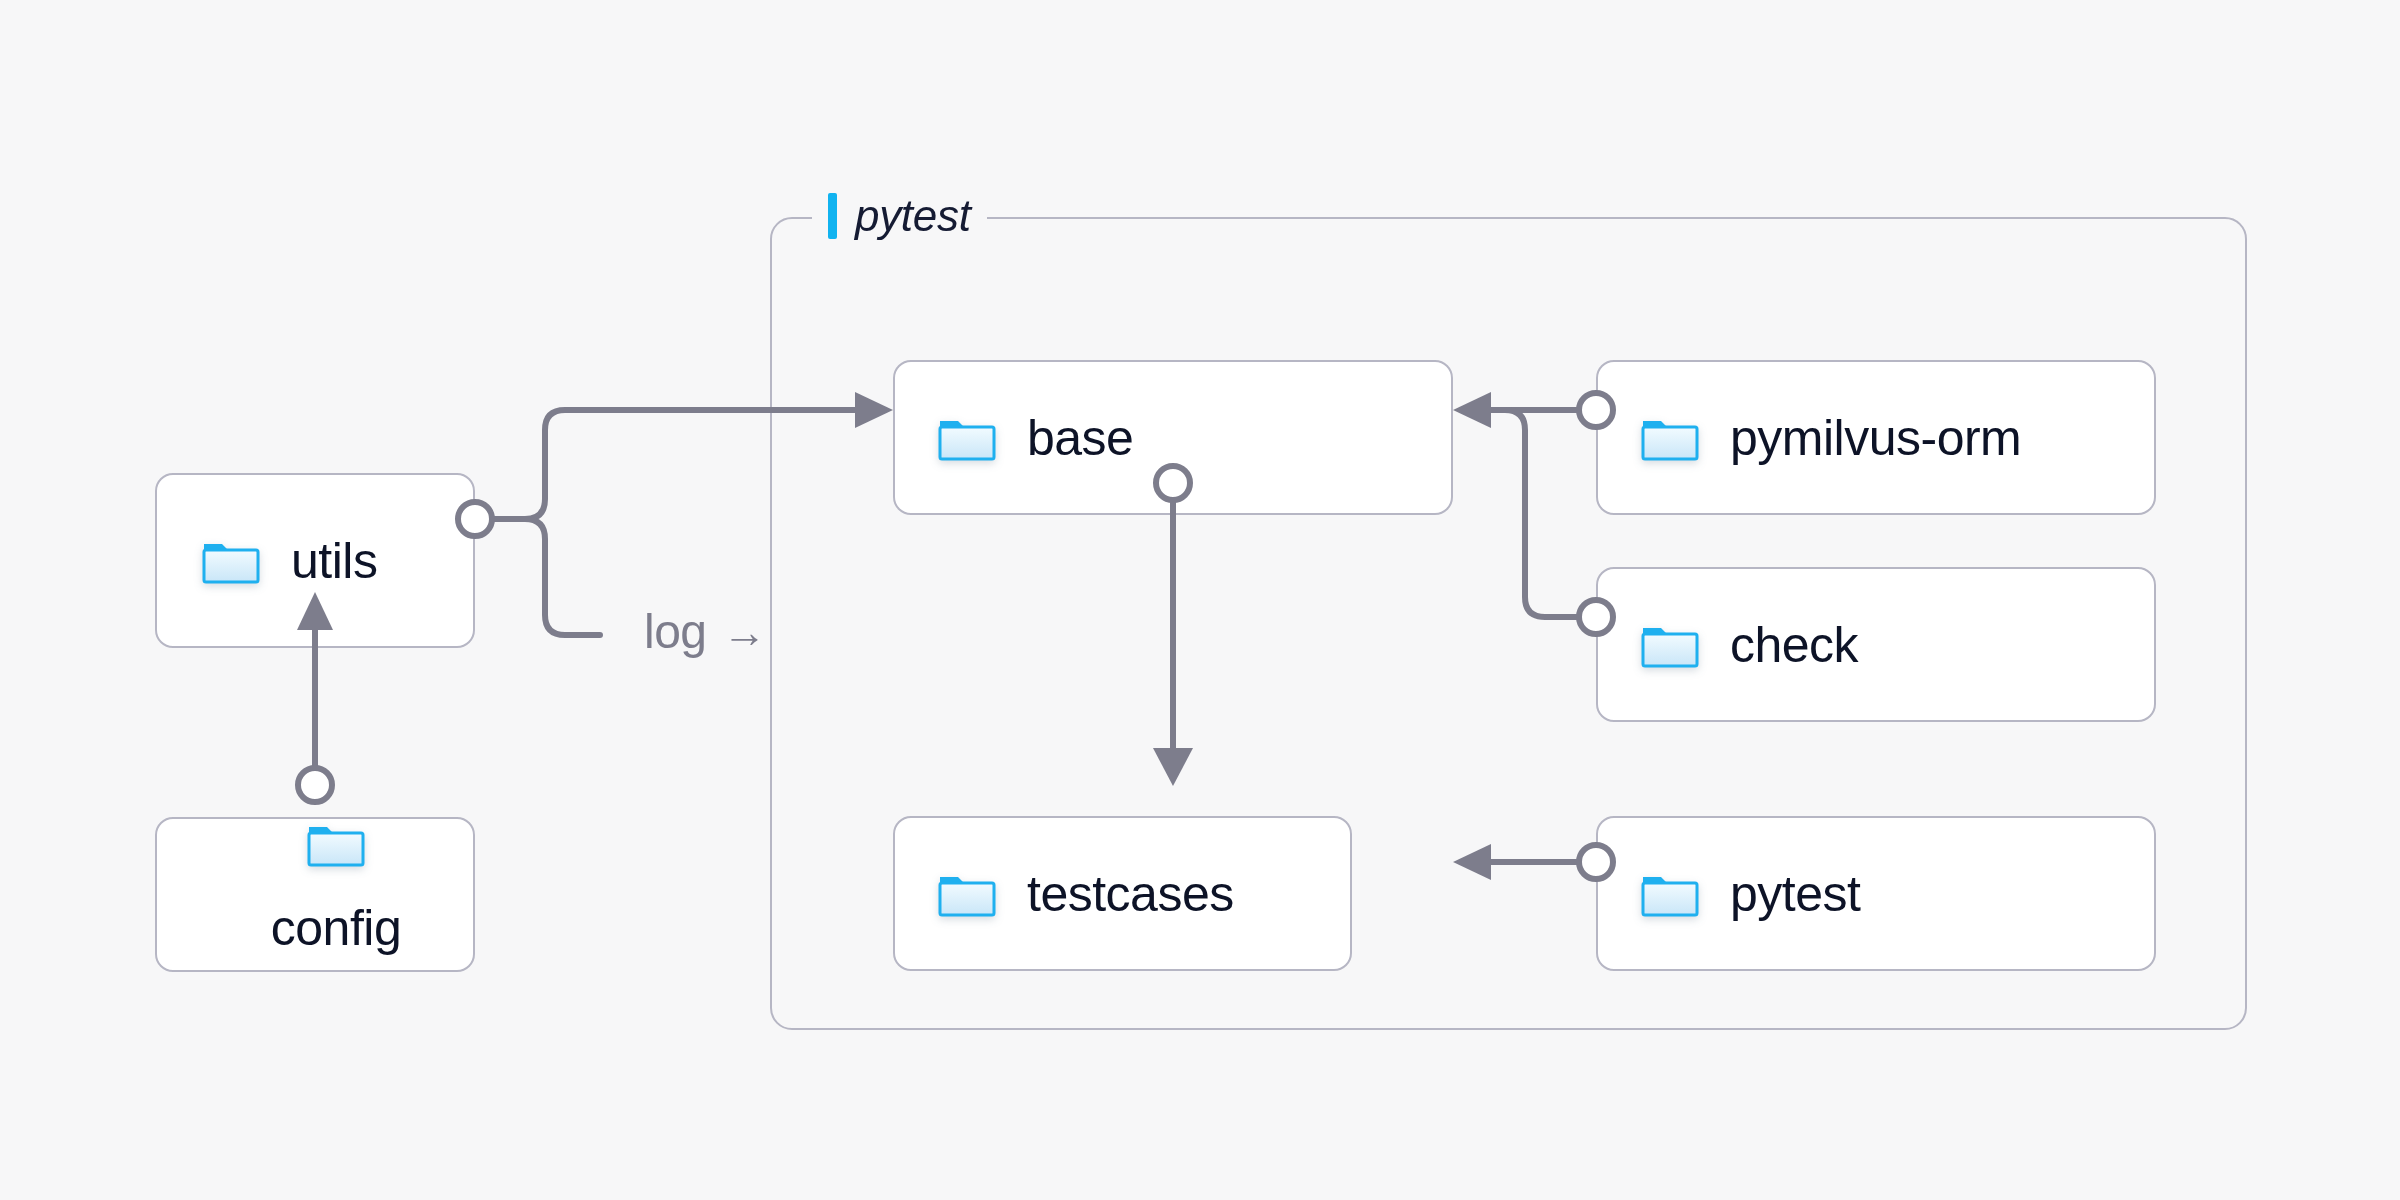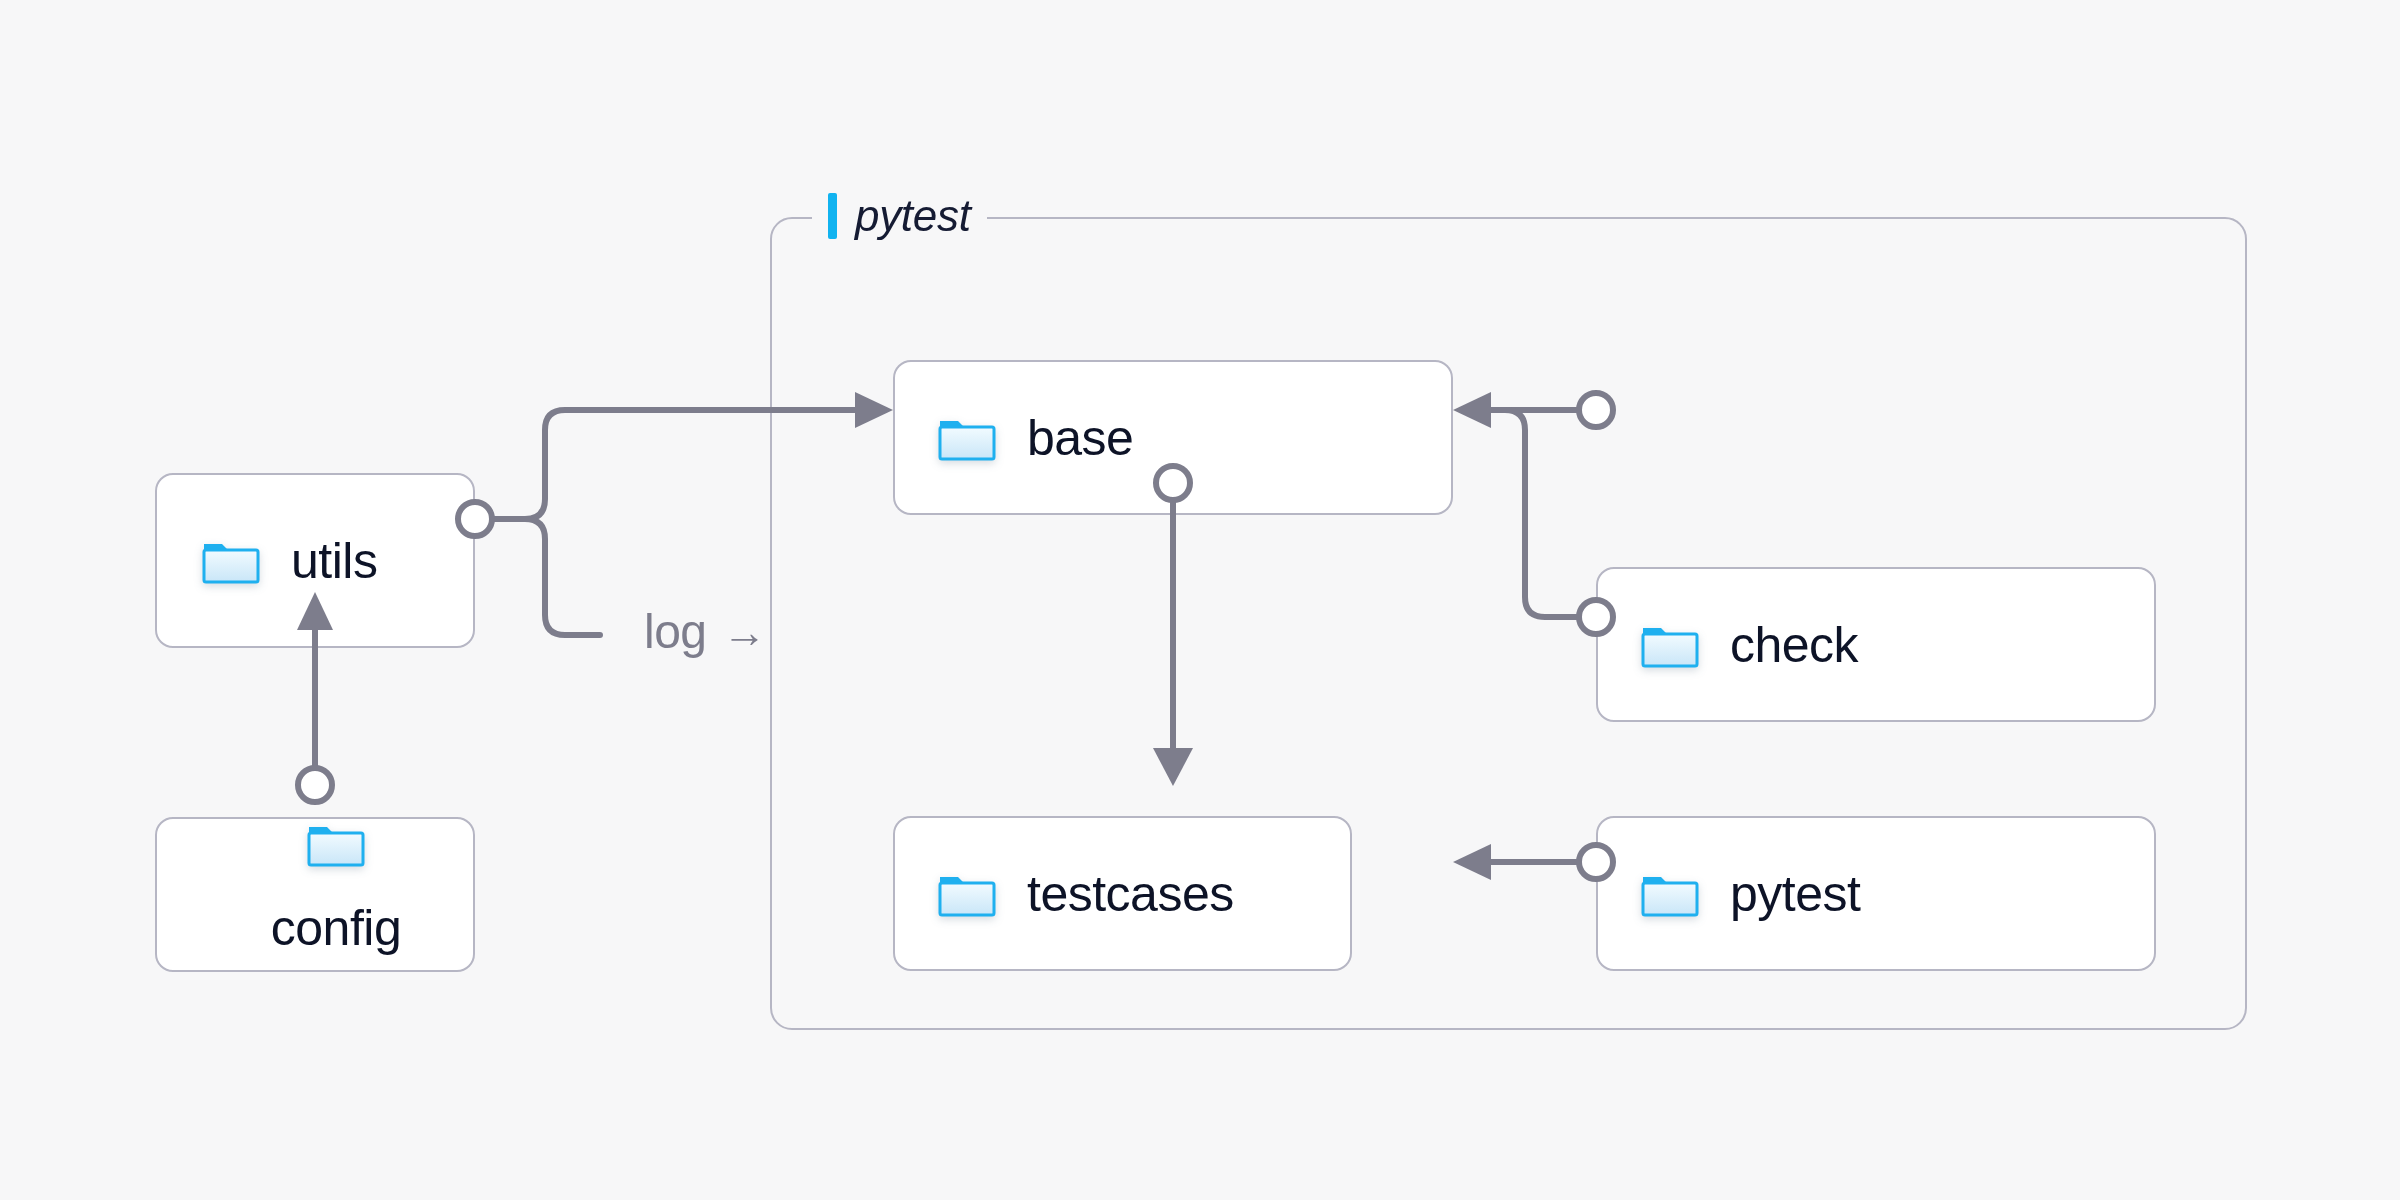--- a/index.html
+++ b/index.html
@@ -145,20 +145,29 @@
   <div class="node" style="left:893px;top:784px;width:459px;height:155px;">
     <span class="folder">
       <svg viewBox="0 0 60 50" xmlns="http://www.w3.org/2000/svg">
         <path d="M3 8 h18 l5 5 h28 a3 3 0 0 1 3 3 v3 H3 Z" fill="#1fb0ef"></path>
         <rect x="3" y="14" width="54" height="32" rx="2" fill="url(#fg1)" stroke="#1fb0ef" stroke-width="3"></rect>
       </svg>
     </span>
     <span class="label">testcases</span>
   </div>
 
+  <div class="node" style="left:1596px;top:328px;width:560px;height:155px;">
+    <span class="folder">
+      <svg viewBox="0 0 60 50" xmlns="http://www.w3.org/2000/svg">
+        <path d="M3 8 h18 l5 5 h28 a3 3 0 0 1 3 3 v3 H3 Z" fill="#1fb0ef"></path>
+        <rect x="3" y="14" width="54" height="32" rx="2" fill="url(#fg1)" stroke="#1fb0ef" stroke-width="3"></rect>
+      </svg>
+    </span>
+    <span class="label">pymilvus-orm</span>
+  </div>
 
   <div class="node" style="left:1596px;top:535px;width:560px;height:155px;">
     <span class="folder">
       <svg viewBox="0 0 60 50" xmlns="http://www.w3.org/2000/svg">
         <path d="M3 8 h18 l5 5 h28 a3 3 0 0 1 3 3 v3 H3 Z" fill="#1fb0ef"></path>
         <rect x="3" y="14" width="54" height="32" rx="2" fill="url(#fg1)" stroke="#1fb0ef" stroke-width="3"></rect>
       </svg>
     </span>
     <span class="label">check</span>
   </div>

